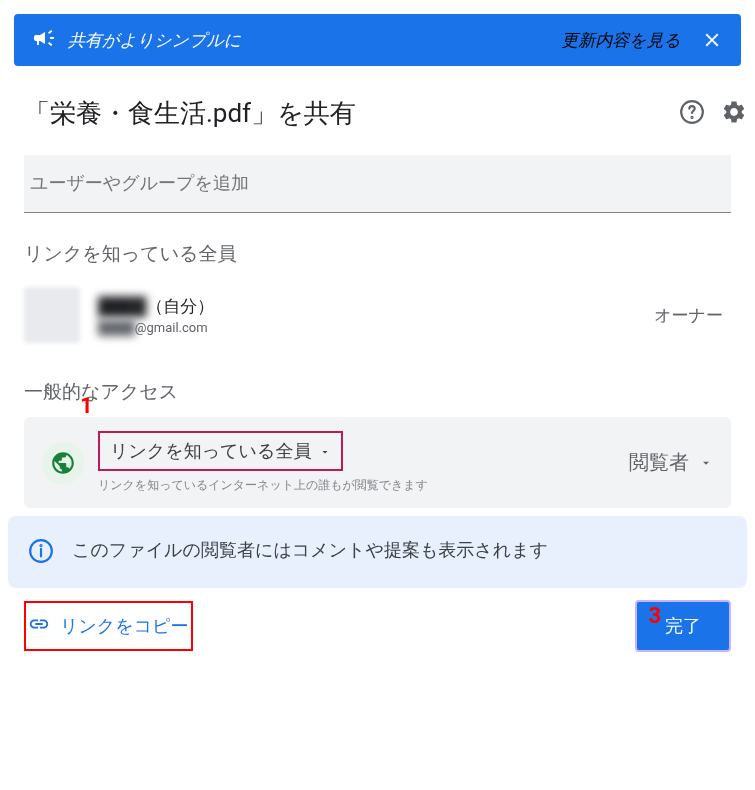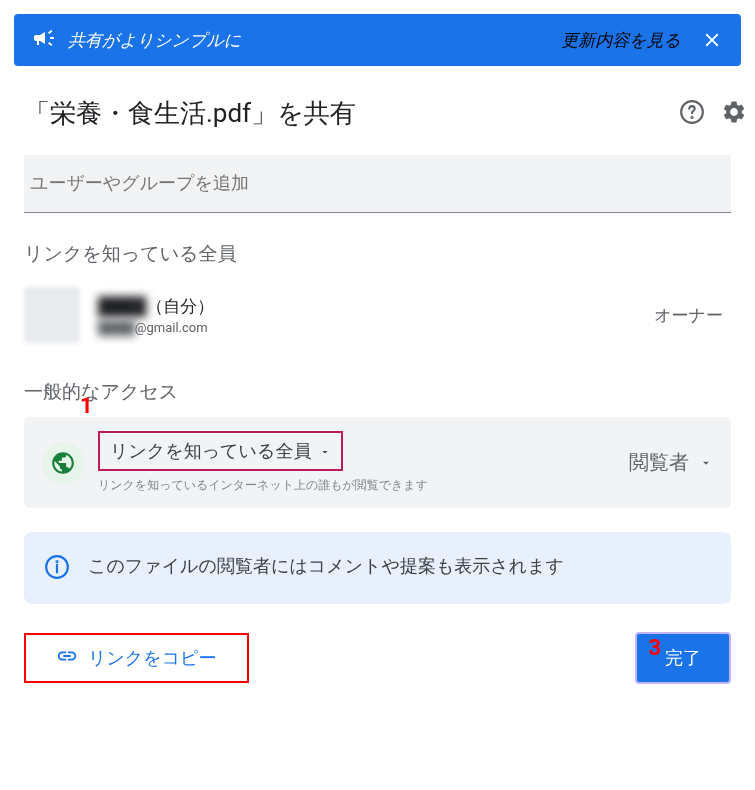--- a/index.html
+++ b/index.html
@@ -118,39 +118,39 @@
       font-size: 20px;
       color: #5f6368;
       cursor: pointer;
     }
     .viewer-dropdown .chev { margin-left: 10px; color: #5f6368; }
     
     .info-box {
       display: flex;
       align-items: flex-start;
       background: #e8f0fe;
-      margin: 24px;
+      margin: 8px;
       padding: 20px;
       border-radius: 8px;
     }
     .info-icon { margin-right: 18px; margin-top: 2px; flex-shrink: 0; }
     .info-text { font-size: 18px; color: #3c4043; line-height: 1.5; }
     
     .footer {
       display: flex;
       align-items: center;
       padding: 4px 24px 24px 24px;
     }
     .copy-link {
       display: flex;
       align-items: center;
       color: #1a73e8;
       font-size: 18px;
       cursor: pointer;
-      padding: 10px 30px;
+      padding: 10px 2px;
       border: 2px solid #ff0000;
     }
     .copy-link .link-icon { margin-right: 10px; }
     .done-btn {
       margin-left: auto;
       background: #1a73e8;
       color: #fff;
       border: 2px solid #c4b5fd;
       padding: 12px 28px;
       font-size: 18px;

